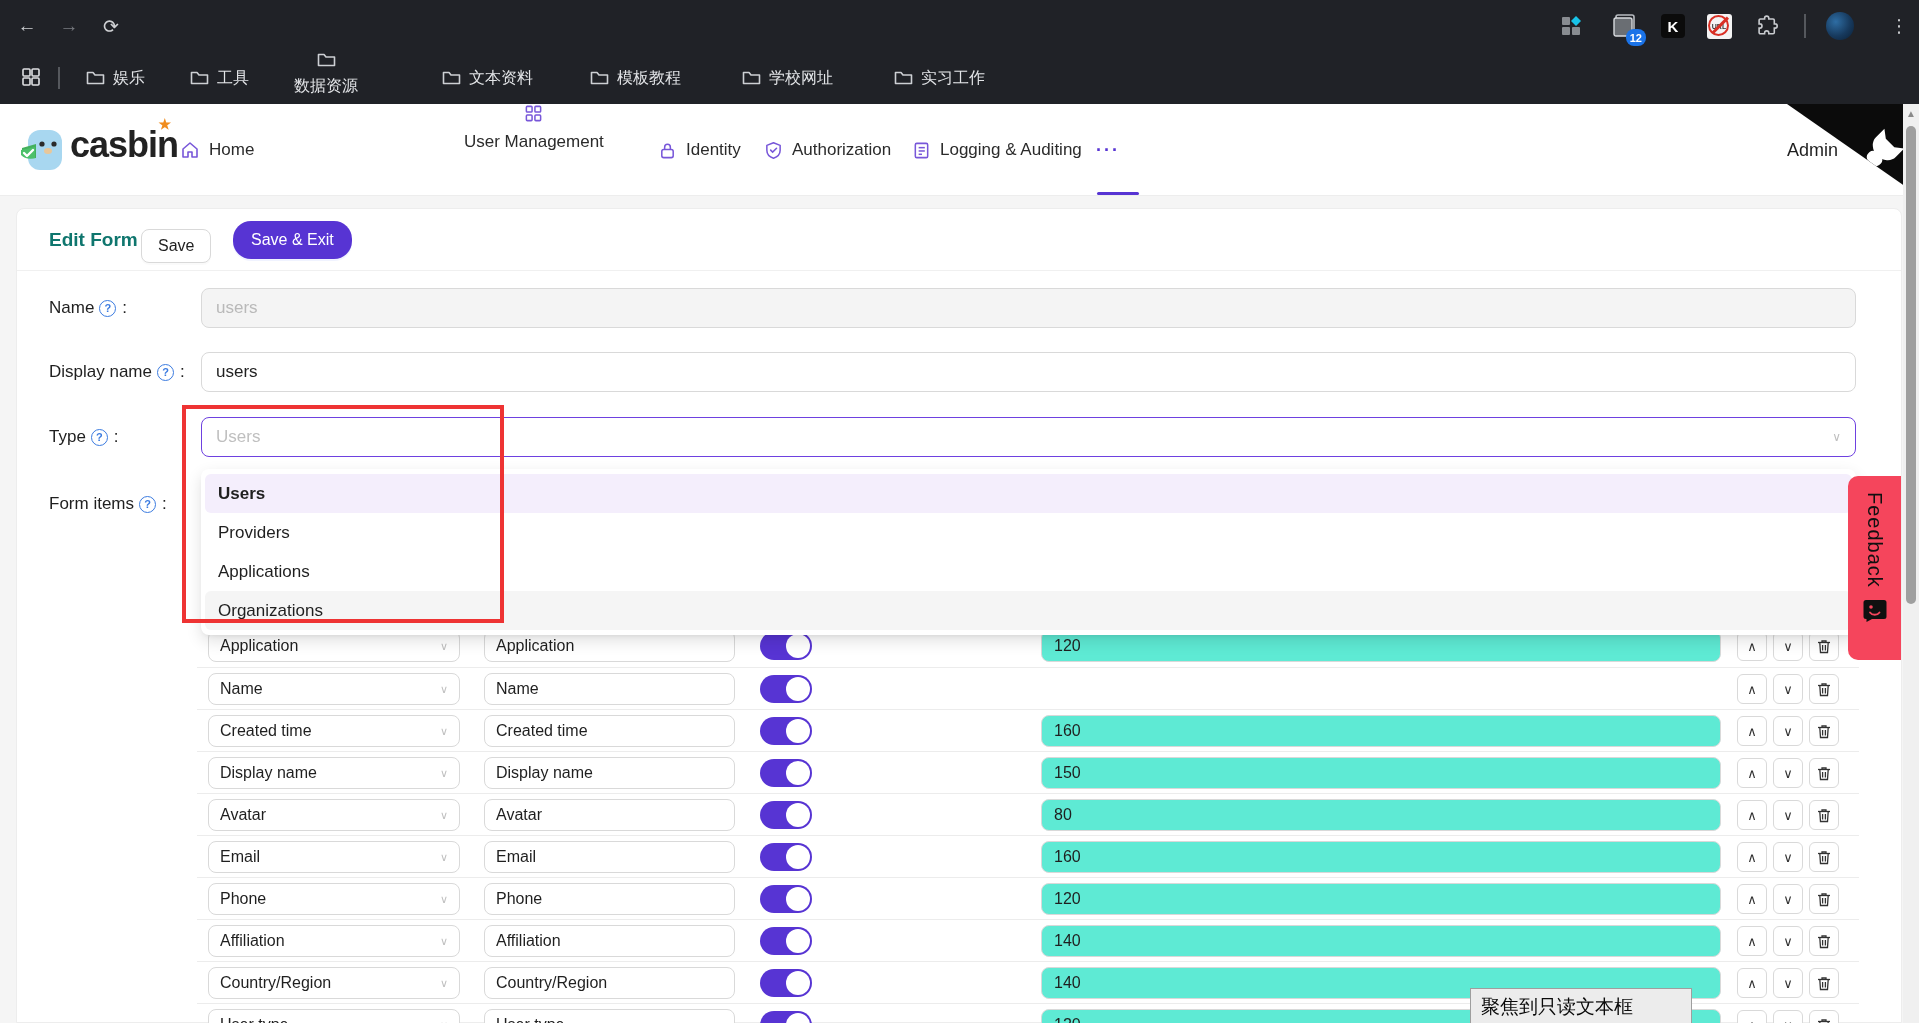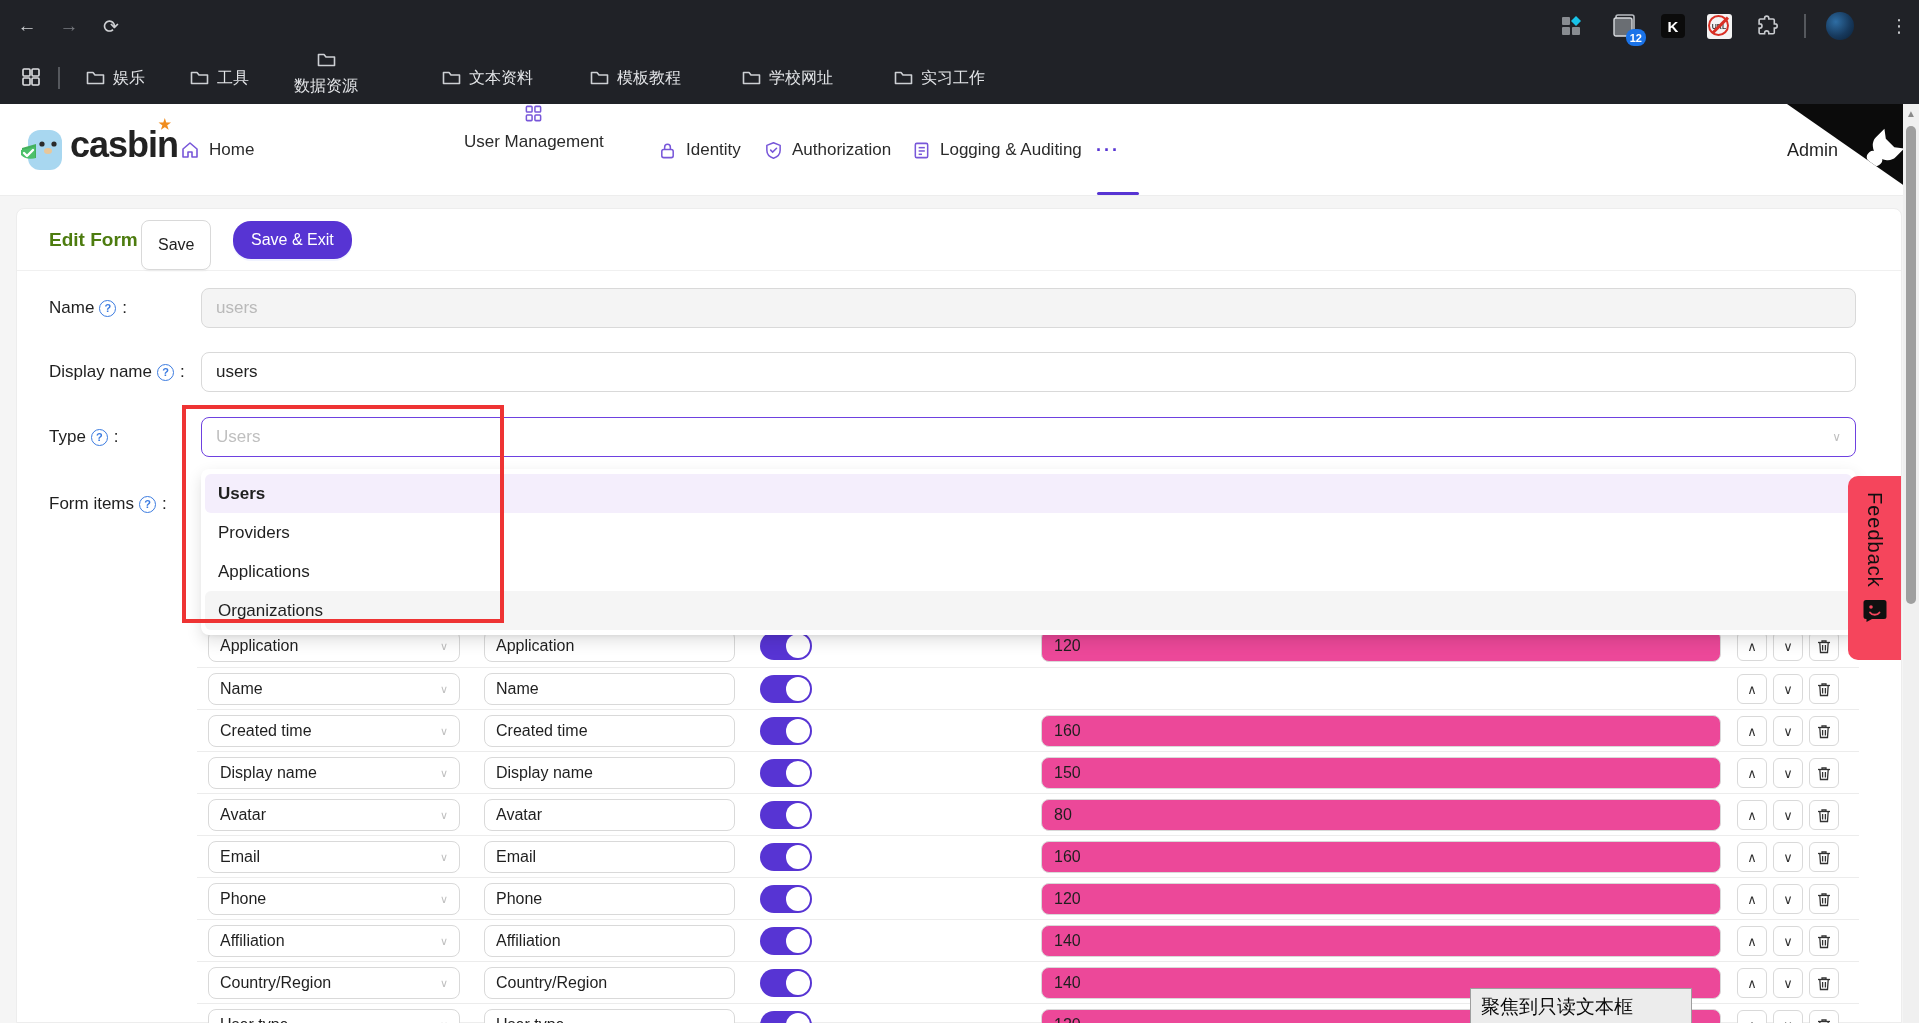--- a/index.html
+++ b/index.html
@@ -78,22 +78,22 @@
 
   
   #scrollbar { position:absolute; left:1903px; top:104px; width:16px; height:919px; background:#f0f0f0; }
   #scroll-up { position:absolute; left:0; top:2px; width:16px; height:16px; color:#8a8a8a; font-size:10px; text-align:center; line-height:16px; }
   #scroll-thumb { position:absolute; left:3px; top:22px; width:10px; height:478px; background:#9f9f9f; border-radius:5px; }
 
   
   #card { position:absolute; left:16px; top:208px; width:1886px; height:815px; background:#fff; border:1px solid #ededed;
           border-radius:8px 8px 0 0; }
   #card-header { position:absolute; left:0; top:0; width:100%; height:62px; border-bottom:1px solid #f0f0f0; }
-  #page-title { position:absolute; left:32px; top:0; height:62px; display:flex; align-items:center; font-size:19px; font-weight:bold; color:#4d7c0f; }
-  #save-btn { position:absolute; left:124px; top:11px; height:50px; padding:0 16px; background:#fff; border:1px solid #d9d9d9;
+  #page-title { position:absolute; left:32px; top:0; height:62px; display:flex; align-items:center; font-size:19px; font-weight:bold; color:#0f766e; }
+  #save-btn { position:absolute; left:124px; top:20px; height:34px; padding:0 16px; background:#fff; border:1px solid #d9d9d9;
               border-radius:8px; font-size:16px; color:#1f1f1f; display:flex; align-items:center;
               box-shadow:0 2px 0 rgba(0,0,0,0.02); }
   #save-exit-btn { position:absolute; left:216px; top:12px; height:38px; padding:0 18px; background:#5734d3; border:none;
                    border-radius:18px; font-size:16px; color:#fff; display:flex; align-items:center;
                    box-shadow:0 2px 0 rgba(5,45,255,0.06); }
 
   .field-label { position:absolute; left:32px; display:flex; align-items:center; gap:5px; font-size:17px; color:#1f1f1f; height:40px; }
   .q-icon { display:inline-flex; width:17px; height:17px; border:1.5px solid #3b7be0; border-radius:50%; color:#3b7be0;
             font-size:11px; font-weight:bold; align-items:center; justify-content:center; }
   .colon { margin-left:1px; }
@@ -121,21 +121,21 @@
   .frow { position:relative; height:42px; border-top:1px solid #ececec; }
   .frow:first-child { border-top:none; }
   .cell-select { position:absolute; left:11px; top:5px; width:252px; height:32px; border:1px solid #d9d9d9; border-radius:8px;
                  background:#fff; display:flex; align-items:center; padding:0 11px; font-size:16px; color:#1f1f1f; }
   .cell-select .chev { margin-left:auto; color:#bfbfbf; font-size:11px; }
   .cell-input { position:absolute; left:287px; top:5px; width:251px; height:32px; border:1px solid #d9d9d9; border-radius:8px;
                 padding:0 11px; font-size:16px; color:#1f1f1f; background:#fff; font-family:"Liberation Sans",sans-serif; outline:none; }
   .switch { position:absolute; left:563px; top:7px; width:52px; height:28px; border-radius:14px; background:#5734d3; }
   .switch .knob { position:absolute; right:2px; top:2px; width:24px; height:24px; border-radius:50%; background:#fff; }
   .width-input { position:absolute; left:844px; top:5px; width:680px; height:32px; border:1px solid #d9d9d9; border-radius:8px;
-                 padding:0 12px; font-size:16px; color:#1f1f1f; background:#ec4899; font-family:"Liberation Sans",sans-serif; outline:none; }
+                 padding:0 12px; font-size:16px; color:#1f1f1f; background:#5eead4; font-family:"Liberation Sans",sans-serif; outline:none; }
   .abtn { position:absolute; top:6px; width:30px; height:30px; border:1px solid #d9d9d9; border-radius:6px; background:#fff;
           display:flex; align-items:center; justify-content:center; font-size:13px; color:#333; }
   .abtn.up { left:1540px; } .abtn.down { left:1576px; } .abtn.del { left:1612px; }
 
   
   #feedback-tab { position:absolute; left:1848px; top:476px; width:53px; height:184px; background:#f5455c; border-radius:10px 0 0 10px;
                   z-index:70; display:flex; flex-direction:column; align-items:center; justify-content:flex-start; padding-top:16px; }
   #feedback-label { writing-mode:vertical-rl; font-size:20px; color:#101010; letter-spacing:1px; }
   #feedback-icon { margin-top:10px; }
 

